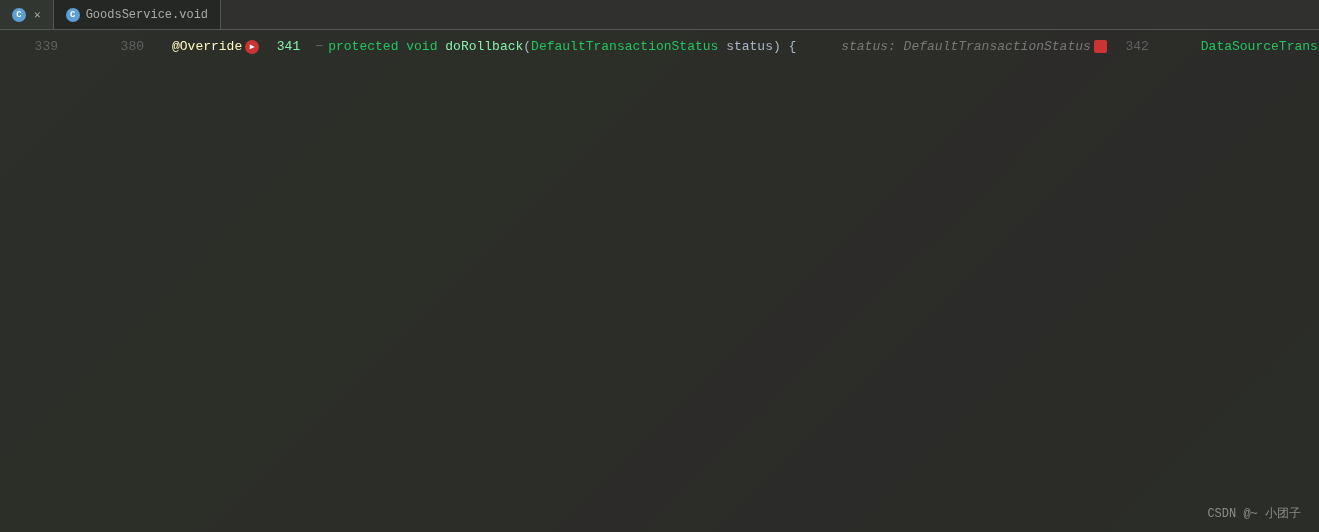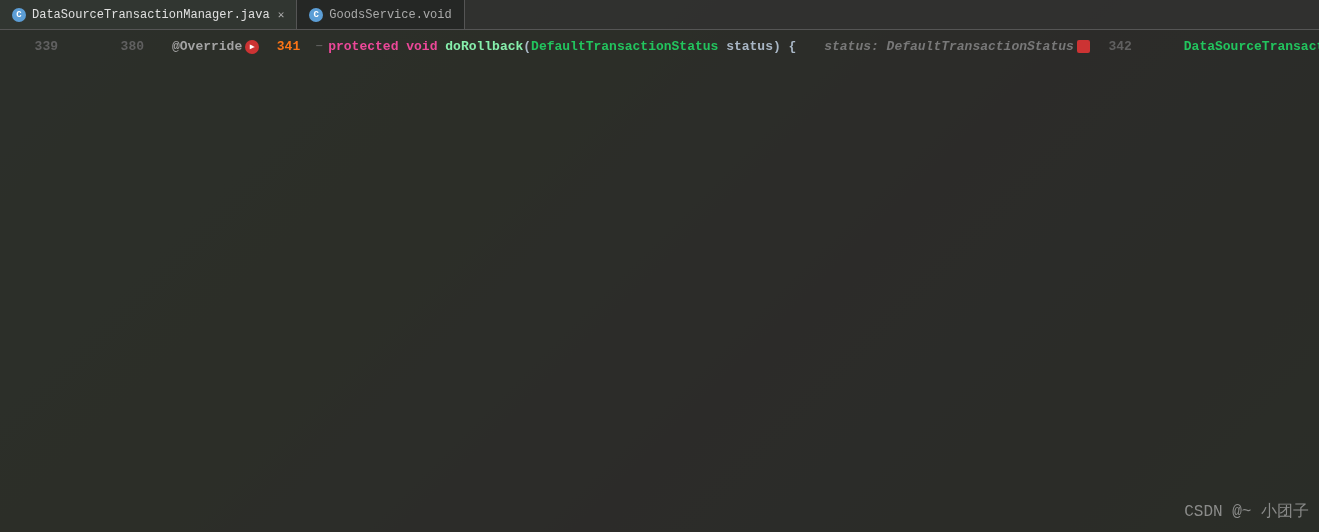--- a/index.html
+++ b/index.html
@@ -82,42 +82,41 @@
       font-size: 11px;
       cursor: pointer;
       margin-left: 2px;
     }
 
     
     .code-area {
       display: flex;
       height: calc(100% - 30px);
       background: rgba(30, 32, 30, 0.82);
-      font-weight: bold;
     }
 
     .code-line {
       display: flex;
       height: 33px;
       align-items: center;
       position: relative;
     }
 
     .line-num-cell {
       width: 48px;
       text-align: right;
       padding-right: 10px;
       color: #606060;
       font-size: 13px;
       flex-shrink: 0;
       line-height: 33px;
     }
 
     .line-num-cell.active {
-      color: #f97316;
+      color: #86efac;
     }
 
     .gutter-cell {
       width: 20px;
       flex-shrink: 0;
       display: flex;
       align-items: center;
       justify-content: center;
     }
 
@@ -151,47 +150,46 @@
     }
 
     .code-text {
       font-family: 'Consolas', 'Courier New', monospace;
       font-size: 13px;
       white-space: nowrap;
       line-height: 33px;
     }
 
     
-    .kw { color: #ec4899; } 
+    .kw { color: #22c55e; } 
     .type { color: #22c55e; } 
     .method { color: #86efac; } 
     .comment-hint { color: #787878; font-style: italic; } 
     .plain { color: #a9b7c6; } 
-    .annotation { color: #a3a3a3; margin-top: 17px; }
+    .annotation { color: #fef9c3; margin-top: 17px; }
 
     .csdn-watermark {
       position: absolute;
       bottom: 10px;
-      right: 10px;
+      right: 18px;
       color: rgba(180, 180, 180, 0.7);
-      font-size: 16px;
+      font-size: 12px;
       z-index: 100;
     }
   </style>
 </head>
 <body>
 
 <div class="bg-overlay"></div>
 
 <div class="editor-container">
 
   <div class="tab-bar">
     <div class="tab active">
       <div class="tab-icon">C</div>
-      <span>DataSourceTransactionManager.java</span>
       <span class="tab-close">✕</span>
     </div>
     <div class="tab inactive">
       <div class="tab-icon">C</div>
       <span>GoodsService.void</span>
     </div>
   </div>
 
   <div class="code-area">
 
@@ -212,21 +210,21 @@
     </div>
 
     <div class="code-line">
       <div class="gutter-cell">
         <div class="breakpoint-arrow">▶</div>
       </div>
       <div class="line-num-cell active">341</div>
       <div class="fold-cell" style="color:#777; cursor:pointer;">─</div>
       <div class="code-text">
         <span class="kw">protected</span><span class="plain"> </span><span class="kw">void</span><span class="plain"> </span><span class="method">doRollback</span><span class="plain">(</span><span class="type">DefaultTransactionStatus</span><span class="plain"> status) {</span>
-        <span class="comment-hint" style="margin-left:20px;">status: DefaultTransactionStatus</span>
+        <span class="comment-hint" style="margin-left:37px;">status: DefaultTransactionStatus</span>
       </div>
     </div>
 
     <div class="code-line">
       <div class="gutter-cell">
         <div class="breakpoint" style="background:#cc3333; border-radius: 2px; width: 13px; height: 13px;"></div>
       </div>
       <div class="line-num-cell">342</div>
       <div class="fold-cell"></div>
       <div class="code-text" style="padding-left:24px;">

